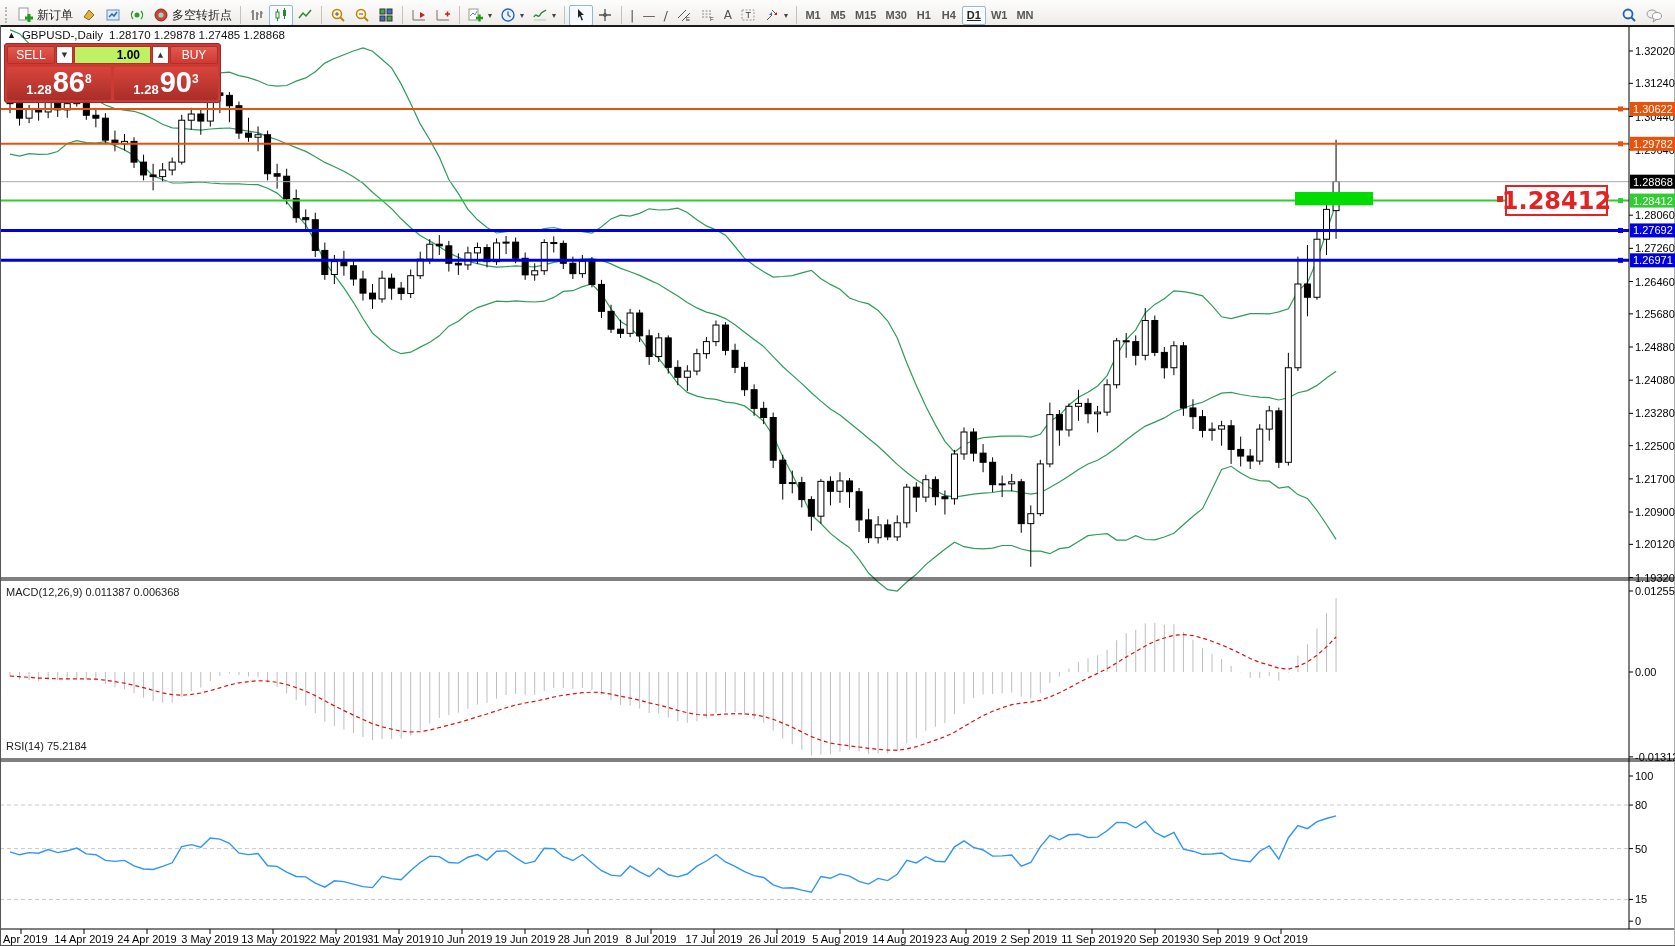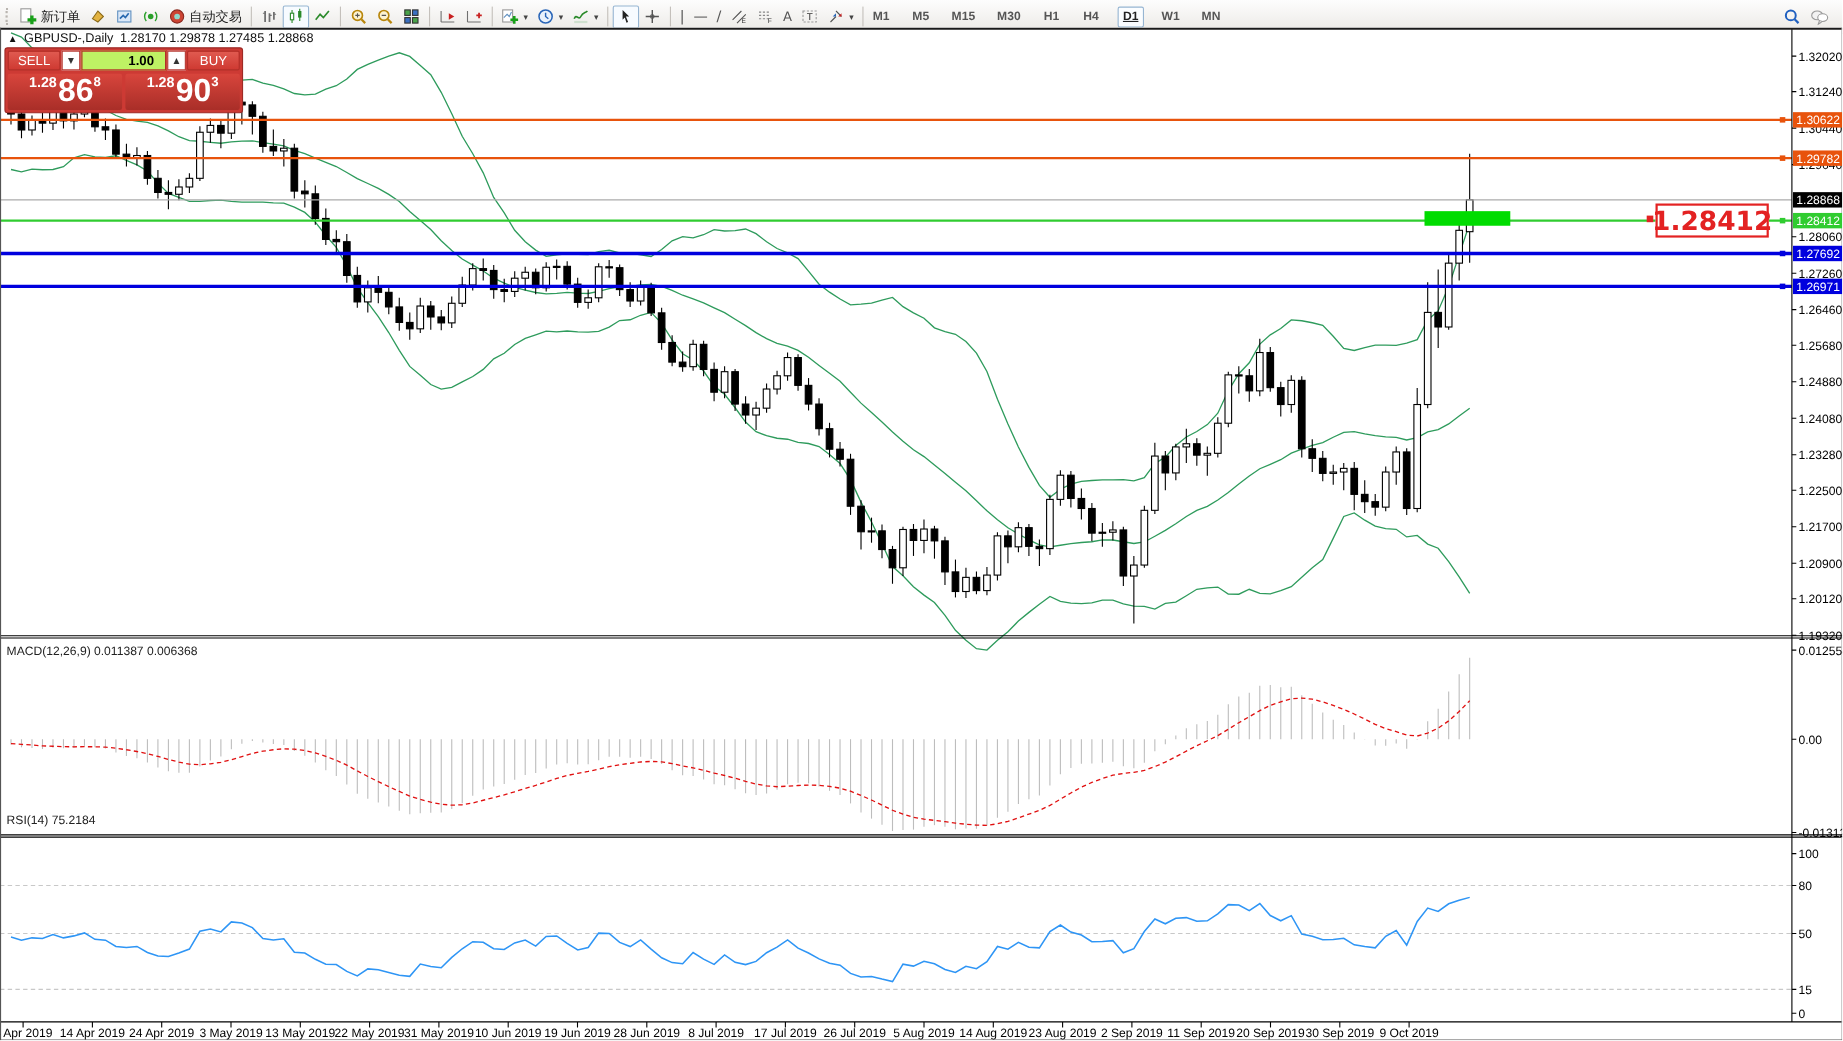--- a/index.html
+++ b/index.html
@@ -32,21 +32,21 @@
        background:#cd3a34;border:1px solid #9e2a26;border-radius:3px;padding:2px;box-sizing:border-box;}
   .ocp-row1{display:flex;height:18px;gap:1px;}
   .btn-sell,.btn-buy{flex:0 0 46px;background:linear-gradient(#e05a50,#cf3a32);border:1px solid #b23029;
        color:#fff;font:12px "Liberation Sans",sans-serif;border-radius:2px;display:flex;align-items:center;justify-content:center;}
   .spin{flex:0 0 15px;background:#fff;border:1px solid #b23029;font:7px "DejaVu Sans",sans-serif;
         color:#333;display:flex;align-items:center;justify-content:center;}
   .vol{flex:1;background:#bef264;border:1px solid #b23029;font:bold 12px "Liberation Sans",sans-serif;
        color:#000;display:flex;align-items:center;justify-content:flex-end;padding-right:10px;}
   .ocp-row2{display:flex;height:33px;margin-top:3px;gap:3px;}
   .bigpx{flex:1;background:linear-gradient(#d8453c,#a92e28);border-radius:2px;color:#fff;
-         display:flex;justify-content:center;padding-bottom:17px;line-height:1;}
+         display:flex;align-items:flex-end;justify-content:center;padding-bottom:1px;line-height:1;}
   .bigpx .sm{font:bold 13px "Liberation Sans",sans-serif;margin-right:1px;margin-bottom:2px;}
   .bigpx .lg{font:bold 29px "Liberation Sans",sans-serif;}
   .bigpx .sup{font:bold 12px "Liberation Sans",sans-serif;margin-bottom:13px;}
   
   .callout{position:absolute;left:1505px;top:160px;width:99px;height:27px;z-index:4;
            background:#fff;border:2px solid #e32222;color:#e32222;
            font:600 24px "DejaVu Sans",sans-serif;display:flex;align-items:center;justify-content:center;}
   .callout-anchor{position:absolute;left:1497px;top:171px;width:6px;height:6px;background:#e32222;z-index:4;}
   .note{position:absolute;left:1368px;top:272px;z-index:4;color:#17dc17;
         font:bold 31px "DejaVu Sans",sans-serif;letter-spacing:5px;white-space:nowrap;
@@ -82,21 +82,21 @@
       <svg width="16" height="16">
           <circle cx="8" cy="8" r="2.5" fill="#2aa02a"></circle>
           <path d="M4 4a6 6 0 0 0 0 8M12 4a6 6 0 0 1 0 8" fill="none" stroke="#2aa02a" stroke-width="1.3"></path>
         </svg>
     </button>
     <button class="tbtn">
       <svg width="16" height="16">
           <circle cx="8" cy="8" r="6" fill="#cc4433" stroke="#8a2a20"></circle>
           <circle cx="8" cy="8" r="2.6" fill="#8fd8cc"></circle>
         </svg>
-      <span class="tlabel">自动交易</span>
+      <span class="tlabel">多空转折点</span>
     </button>
     <span class="tsep"></span>
     <button class="tbtn">
       <svg width="16" height="16">
           <path d="M4 3v10M8 5v8M12 4v7" stroke="#707070" stroke-width="1.6"></path>
           <path d="M2 5h2M8 7h2M12 6h2" stroke="#707070"></path>
         </svg>
     </button>
     <button class="tbtn active">
       <svg width="16" height="16">
@@ -215,21 +215,21 @@
     </button>
     <button class="tbtn">
       <svg width="16" height="16">
           <path d="M3 13L8 8M8 3l5 5" stroke="#555"></path>
           <polygon points="8,8 5,8 8,5" fill="#2a66b8"></polygon>
           <polygon points="13,8 10,8 13,5" fill="#c82020"></polygon>
         </svg>
       <span class="caret">▾</span>
     </button>
     <span class="tsep"></span>
-    <span id="tf-group" style="display:flex;gap:12px;">
+    <span id="tf-group" style="display:flex;gap:1px;">
         <button class="tfbtn">M1</button>
         <button class="tfbtn">M5</button>
         <button class="tfbtn">M15</button>
         <button class="tfbtn">M30</button>
         <button class="tfbtn">H1</button>
         <button class="tfbtn">H4</button>
         <button class="tfbtn active">D1</button>
         <button class="tfbtn">W1</button>
         <button class="tfbtn">MN</button>
       </span>

